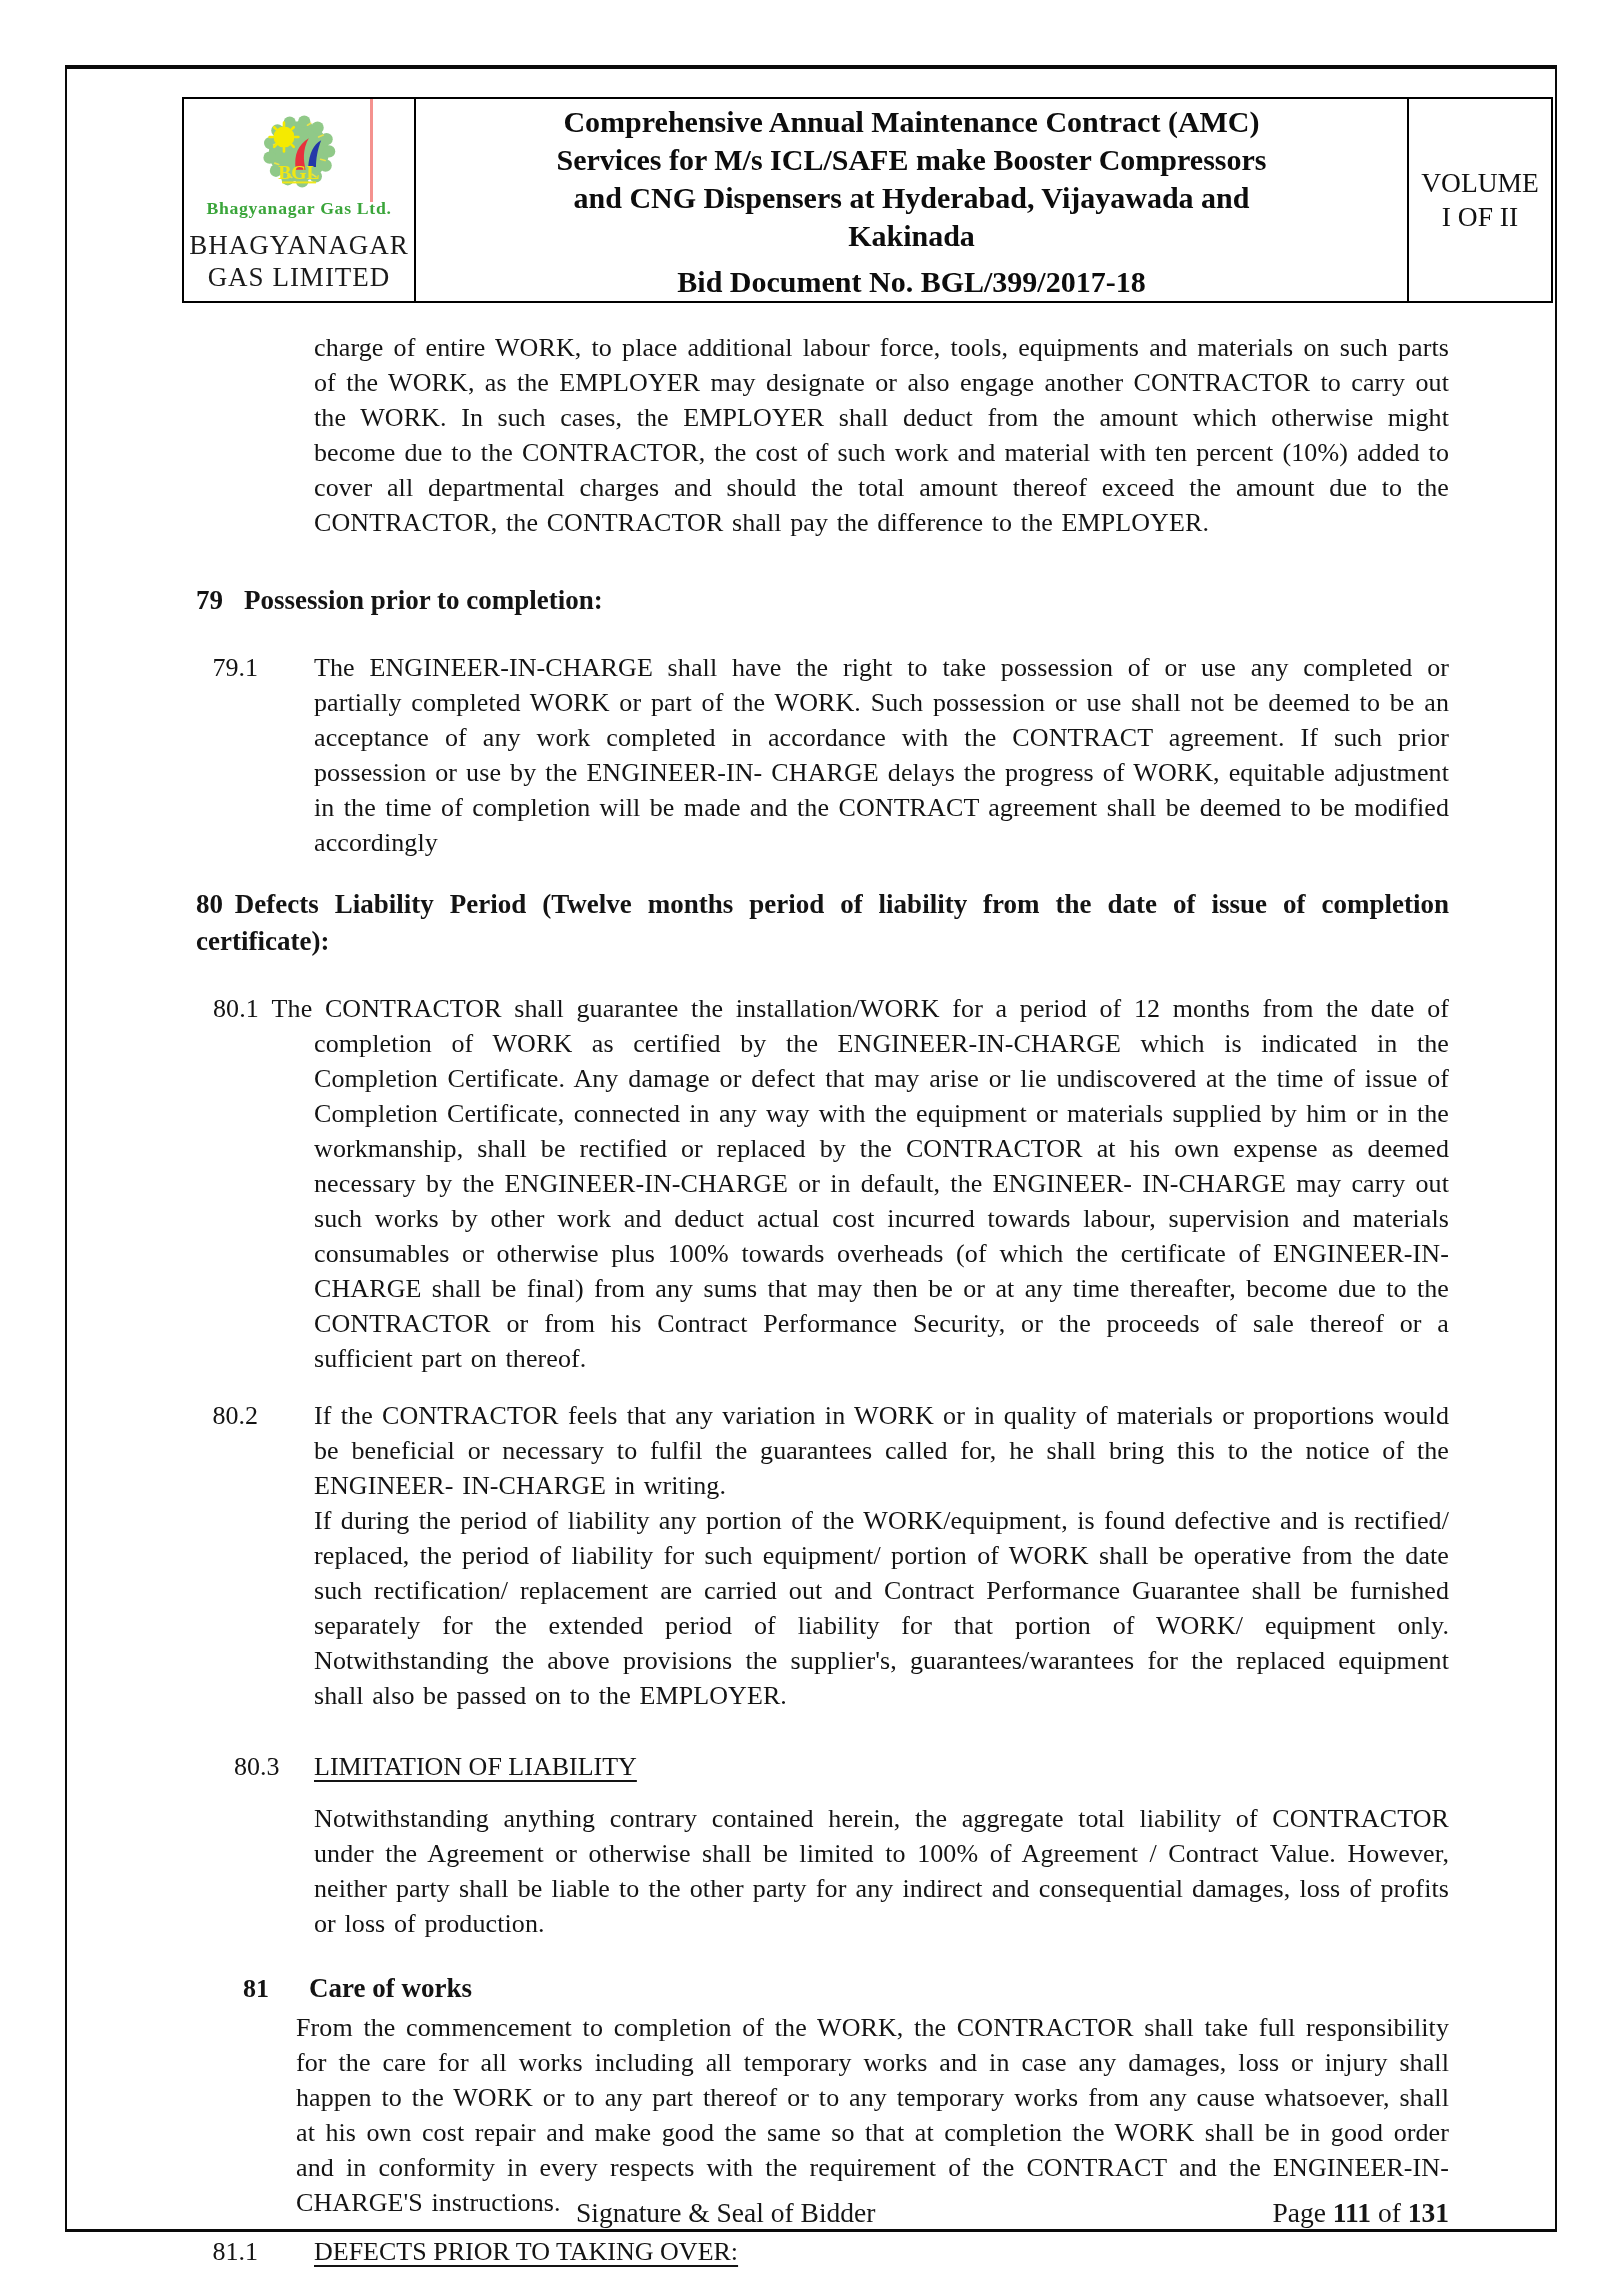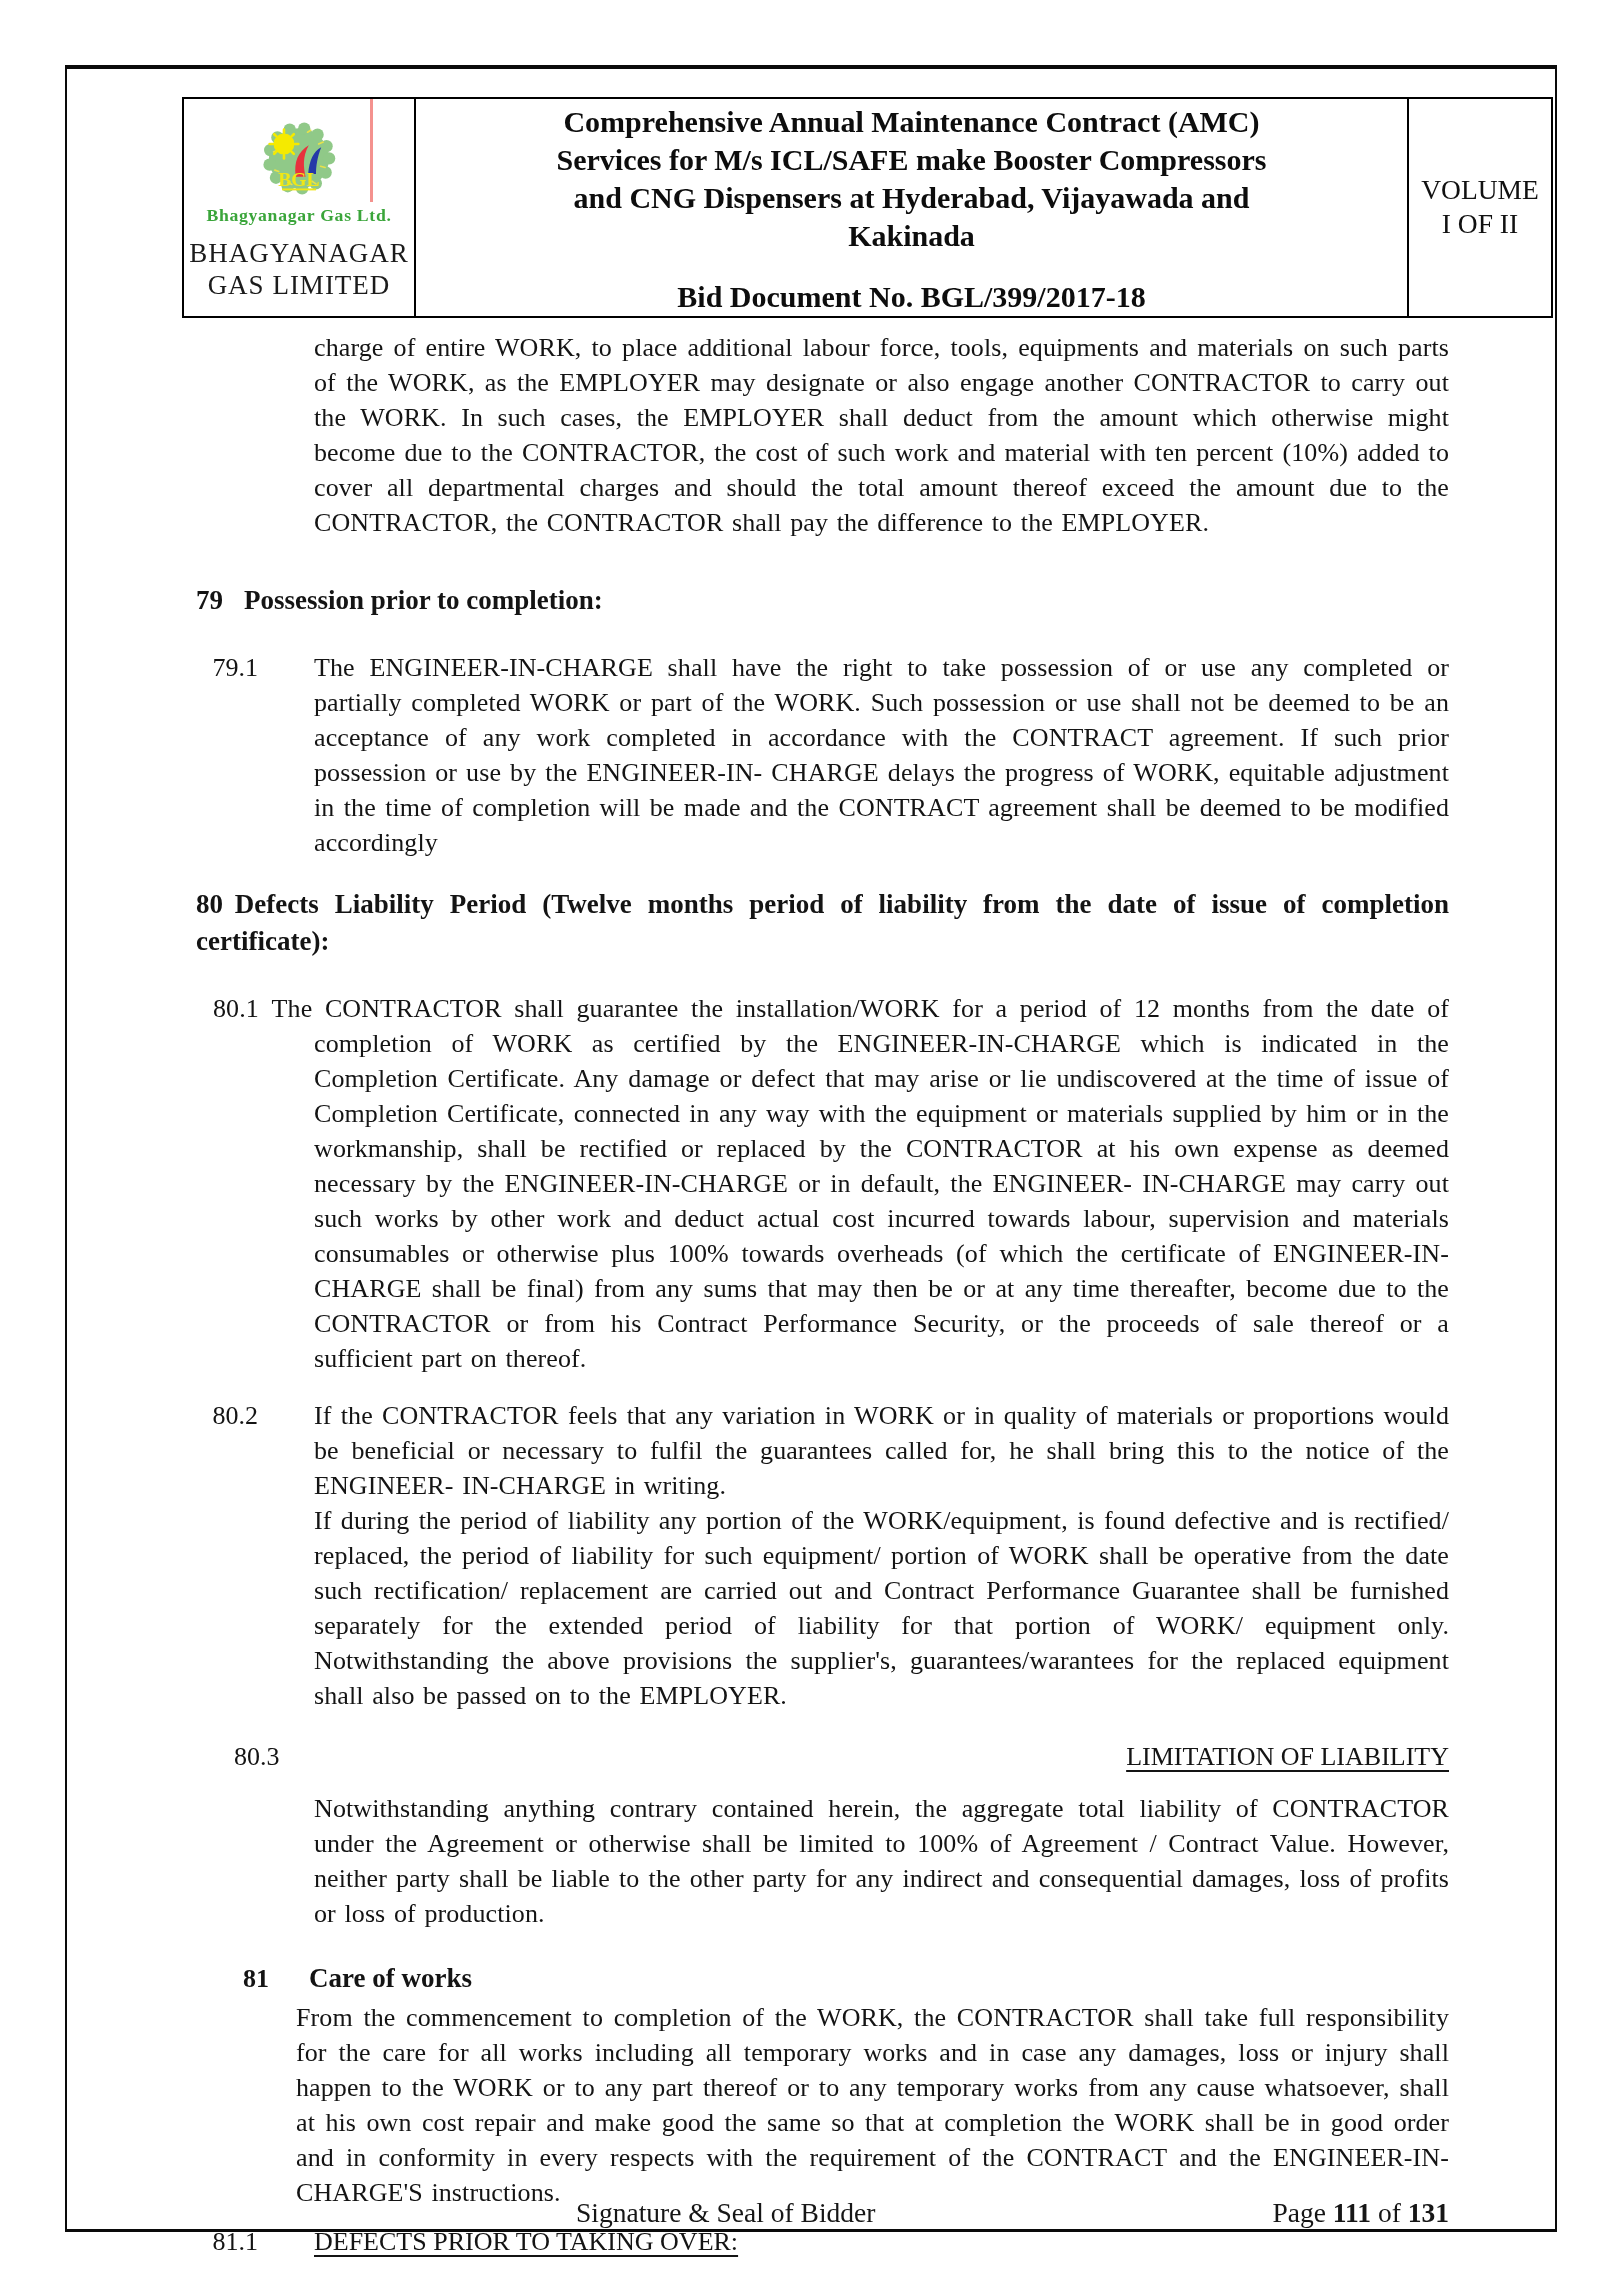--- a/index.html
+++ b/index.html
@@ -25,21 +25,21 @@
   .cell-volume{width:144px;}
   .logo-wrap{text-align:center; padding-top:5.2px;}
   .logo-caption{
     font-size:17.7px; font-weight:bold; color:#3aa53a; letter-spacing:0.7px; margin-top:0px;
   }
   .company-name{
     margin-top:10.5px; text-align:center; font-size:27px; line-height:32px;
     letter-spacing:1px; color:#1b1b1b;
   }
   .title-wrap{text-align:center; font-weight:bold; font-size:30px; line-height:38px; color:#0d0d0d; padding:3.9px 6.5px 0 6.5px;}
-  .bid-line{margin-top:23px;}
+  .bid-line{margin-top:8px;}
   .volume-wrap{text-align:center; font-size:27.5px; line-height:34px; color:#111;}
   
   .artifact-line{position:absolute; left:370px; top:99px; width:2.6px; height:103px; background:#f4928e;}
   
   .content{position:absolute; left:183px; top:330px; width:1266px;}
   .para{
     font-size:26px; line-height:35px; text-align:justify; margin:0;
     letter-spacing:0.1px; word-spacing:2px;
   }
   .indented{padding-left:131px;}
@@ -47,21 +47,21 @@
   .h79{margin-top:42px; padding-left:13px;}
   .h79 .num{display:inline-block; min-width:35px; margin-right:13px;}
   .h80{margin-top:26px; padding-left:13px;}
   .h80 .num{margin-right:11.8px;}
   .clause{display:flex; margin:0;}
   .clause .cnum{flex:0 0 131px; box-sizing:border-box; padding-left:29.4px; font-size:26px; line-height:35px;}
   .clause .cbody{flex:1;}
   .c791{margin-top:31px;}
   .c801{margin-top:31px; text-indent:-101px;}
   .c802{margin-top:22px;}
-  .c803-title-row{margin-top:26px;justify-content:space-between;}
+  .c803-title-row{margin-top:36px;}
   .c803-title-row .cnum{padding-left:51px;}
   .c803-title-row .ctitle{font-size:26px; line-height:35px; text-decoration:underline; text-underline-offset:5.2px;}
   .c803-para{margin-top:17px;}
   .s81-row{margin-top:30px;}
   .s81-row .cnum{flex:0 0 126px; padding-left:60px; font-weight:bold;}
   .s81-row .ctitle{font-size:27px; font-weight:bold; line-height:35px;}
   .s81-para{margin-top:3.9px; padding-left:113px;}
   .c811{margin-top:14.4px;}
   .c811 .ctitle{font-size:26px; line-height:35px; text-decoration:underline; text-underline-offset:5.2px; font-weight:normal;}
   

